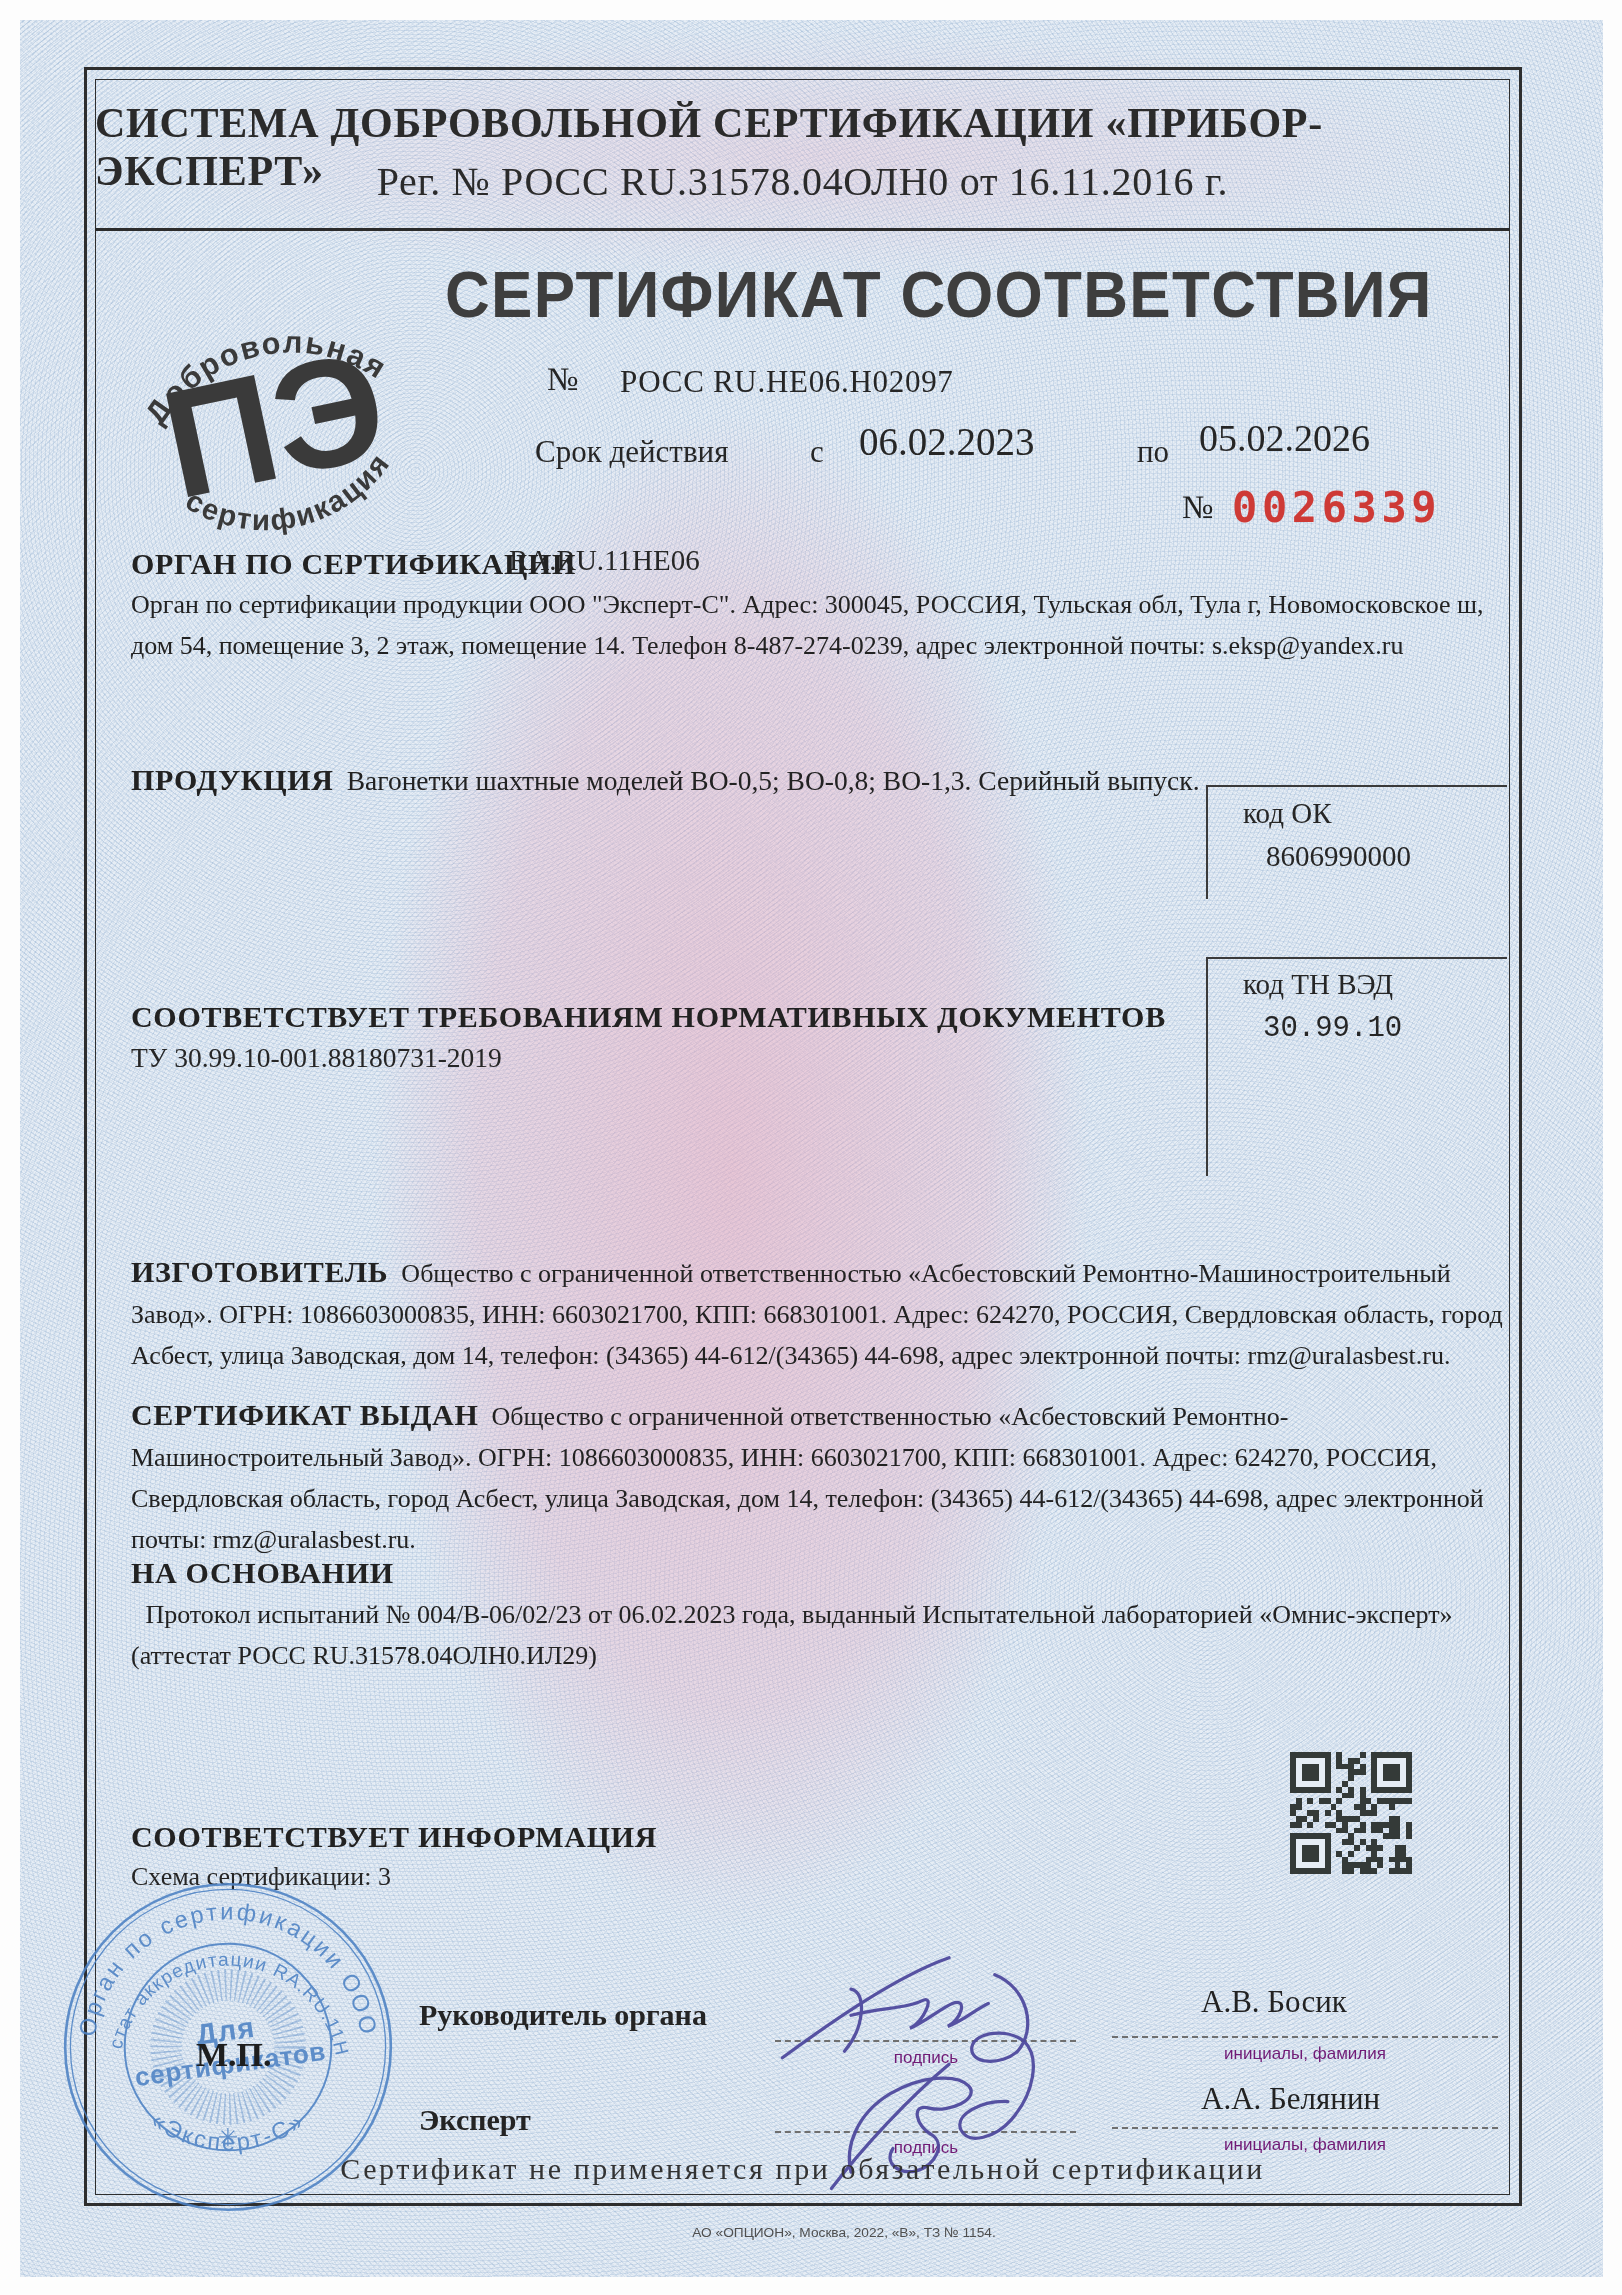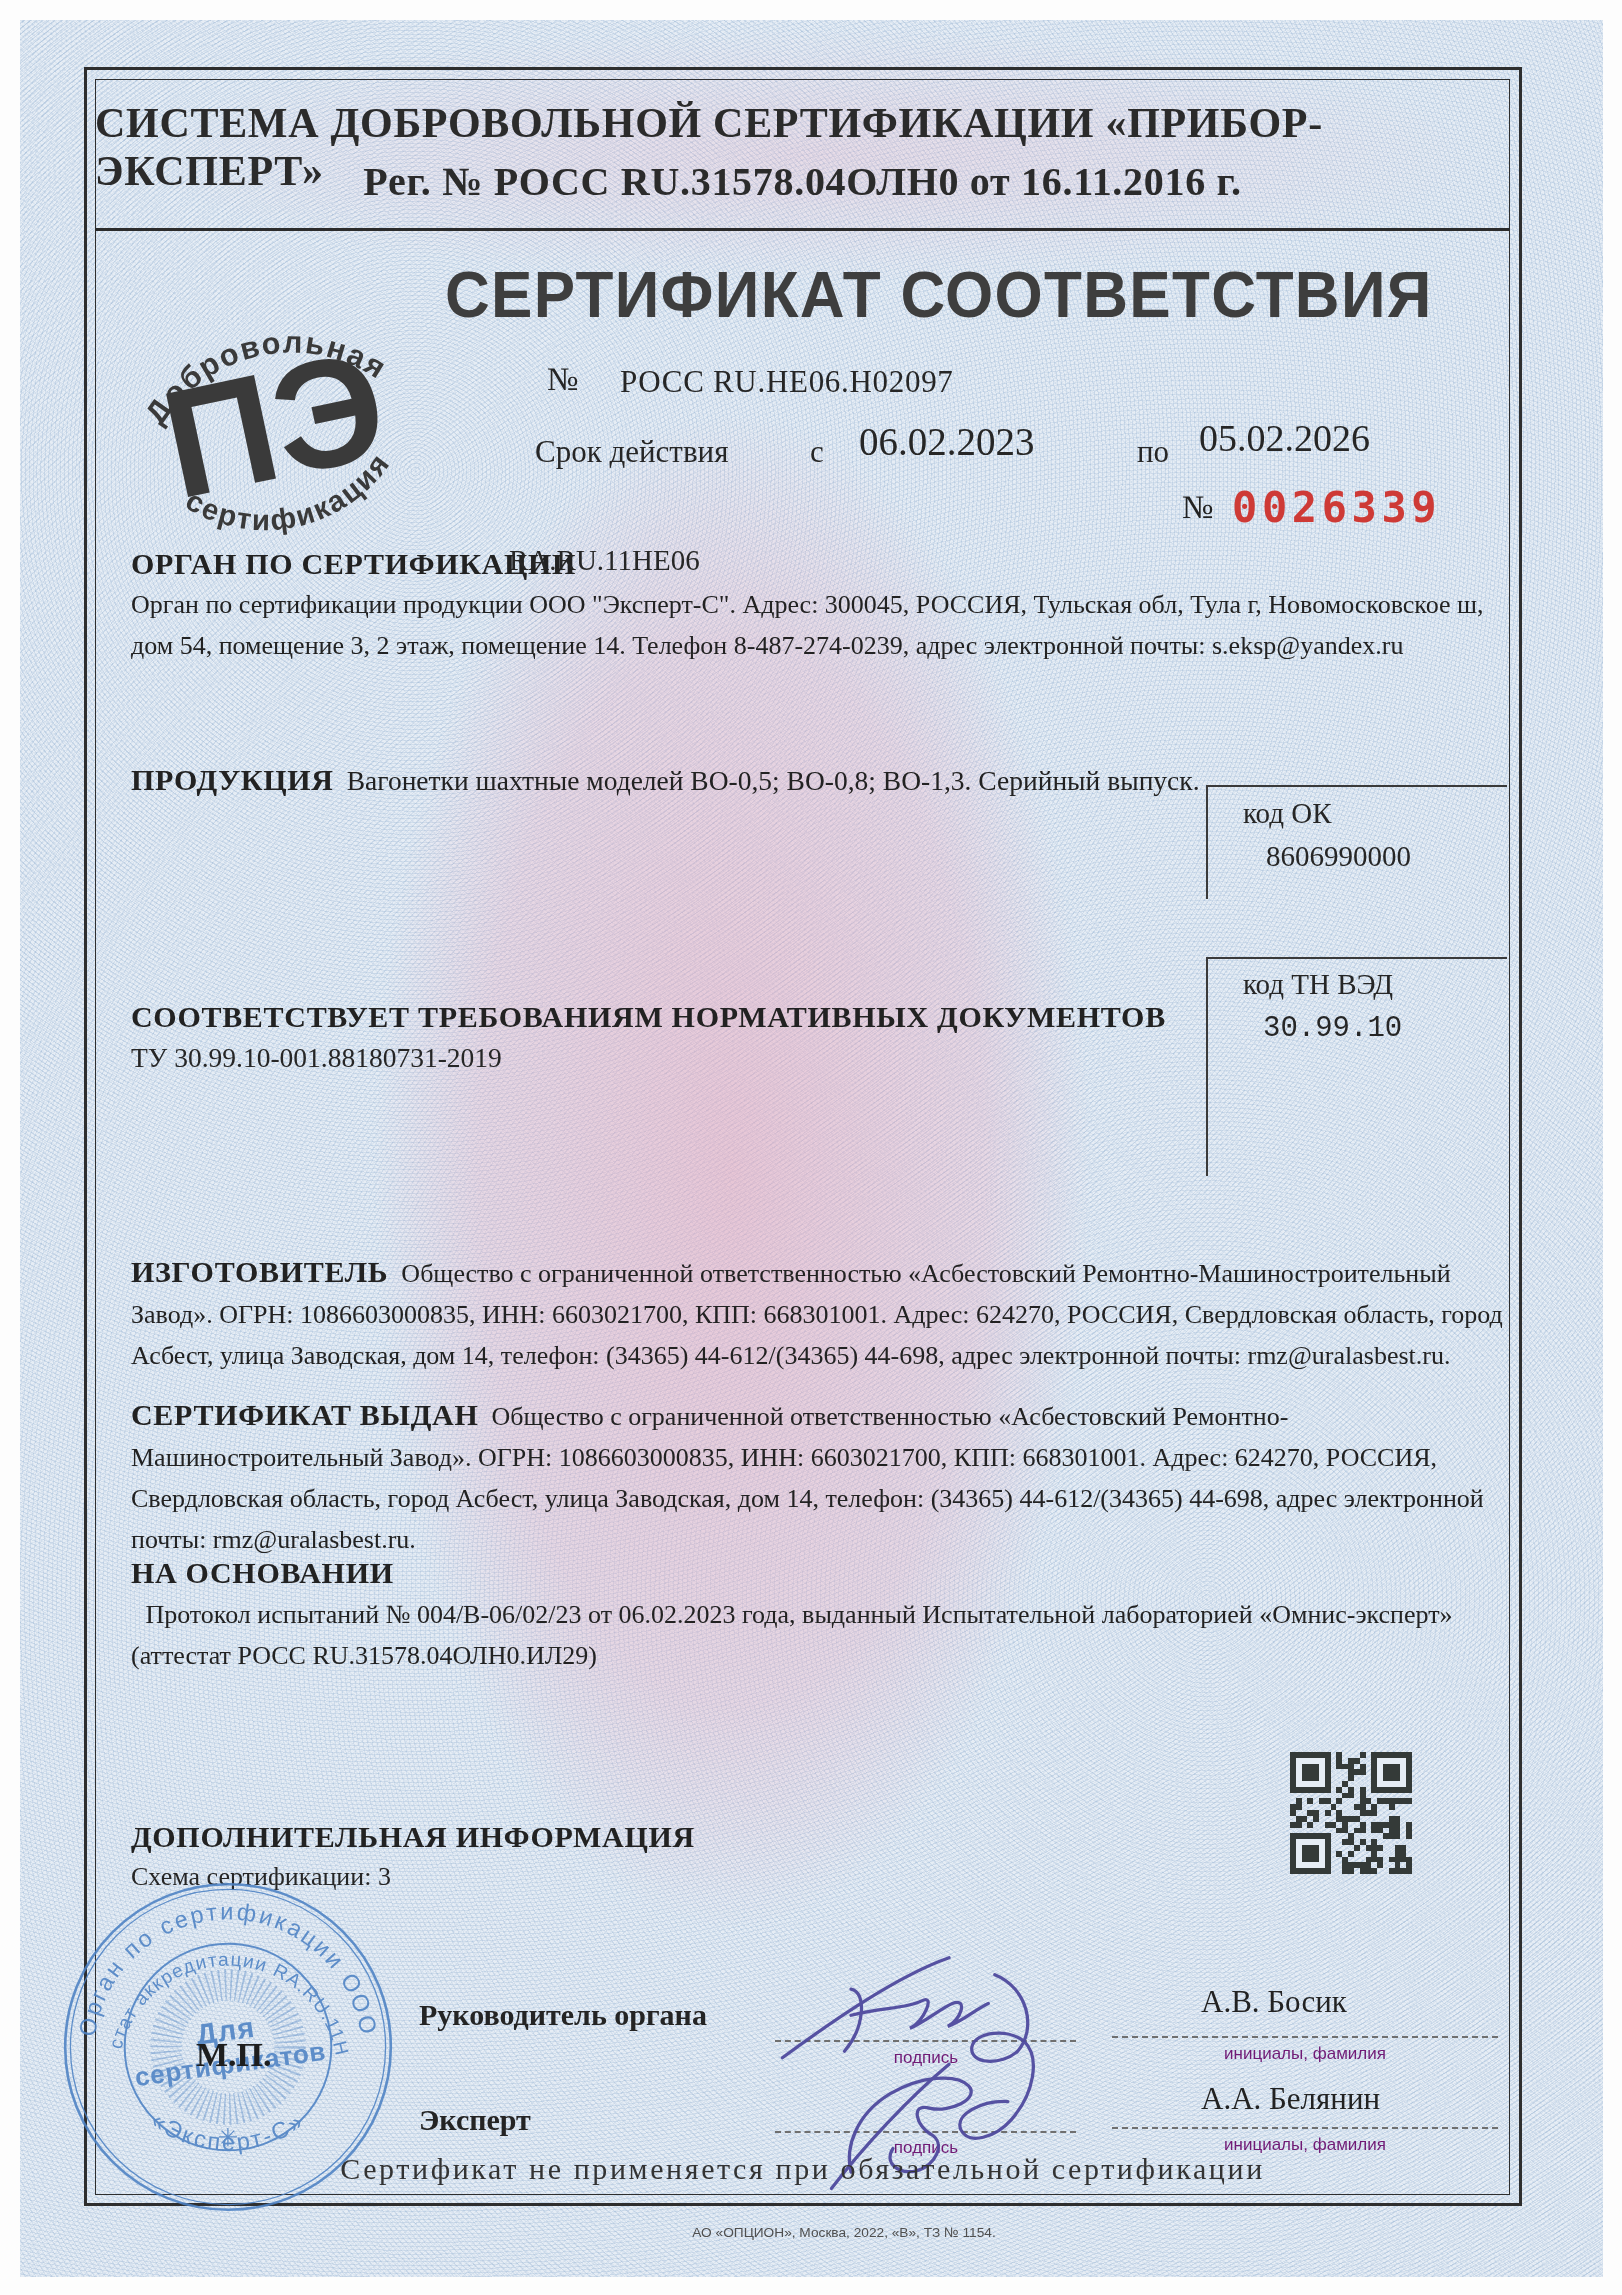--- a/index.html
+++ b/index.html
@@ -16,21 +16,21 @@
       repeating-linear-gradient(-38deg, rgba(140,172,206,0.12) 0 1.3px, rgba(255,255,255,0) 1.3px 3.9px);
   }
   .frame-outer{position:absolute;left:84px;top:67px;width:1438px;height:2139px;
     border:3.3px solid #2e2e2e;box-sizing:border-box;}
   .frame-inner{position:absolute;left:95px;top:79px;width:1415px;height:2116px;
     border:1.3px solid #2e2e2e;box-sizing:border-box;}
   .abs{position:absolute;}
   .serif-b{font-family:"Liberation Serif",serif;font-weight:bold;}
   .hdr1{left:95px;top:99px;width:1415px;font-size:42px;font-weight:bold;
         letter-spacing:0.7px;color:#2b2b2b;}
-  .hdr2{left:95px;top:158px;width:1415px;text-align:center;font-size:40px;font-weight:bold;
+  .hdr2{left:95px;top:158px;width:1415px;text-align:center;font-size:40px;font-weight:normal;
         letter-spacing:0.7px;color:#2b2b2b;}
   .divider{left:96px;top:228px;width:1413px;height:2.6px;background:#2c2c2c;}
   .title{left:445px;top:257px;width:1060px;font-family:"Liberation Sans",sans-serif;
          font-weight:bold;font-size:62px;letter-spacing:1.3px;color:#3e3e3e;transform:scaleY(1.06);
          transform-origin:top left;white-space:nowrap;}
   .numlbl{left:547px;top:361px;font-size:33px;}
   .numval{left:620px;top:364px;font-size:31px;letter-spacing:0.7px;}
   .validlbl{left:535px;top:434px;font-size:31px;}
   .withlbl{left:810px;top:434px;font-size:31px;}
   .datefrom{left:859px;top:419px;font-size:39px;}
@@ -268,21 +268,21 @@
       <rect x="2" y="2" width="3" height="3" fill="#343a38"></rect>
       <rect x="14" y="0" width="7" height="7" fill="#343a38"></rect>
       <rect x="15" y="1" width="5" height="5" fill="#e6edf5"></rect>
       <rect x="16" y="2" width="3" height="3" fill="#343a38"></rect>
       <rect x="0" y="14" width="7" height="7" fill="#343a38"></rect>
       <rect x="1" y="15" width="5" height="5" fill="#e6edf5"></rect>
       <rect x="2" y="16" width="3" height="3" fill="#343a38"></rect>
     </svg>
 </div>
 
-<div class="abs sec-h addinfo-h">ДОПОЛНИТЕЛЬНАЯ ИНФОРМАЦИЯ</div>
+<div class="abs sec-h addinfo-h">СООТВЕТСТВУЕТ ИНФОРМАЦИЯ</div>
 <div class="abs addinfo-t">Схема сертификации: 3</div>
 
 <svg class="abs" style="left:58px;top:1877px;opacity:0.88;" width="340" height="340" viewBox="0 0 520 520">
   <defs>
     <path id="stUp" d="M 55 270 A 205 205 0 0 1 465 270" fill="none"></path>
     <path id="stDown" d="M 80 305 A 200 200 0 0 0 440 305" fill="none"></path>
     <path id="stInner" d="M 95 272 A 168 168 0 0 1 425 272" fill="none"></path>
   </defs>
   <g stroke="#4d82c4" fill="none">
     <circle cx="260" cy="260" r="249" stroke-width="4"></circle>

